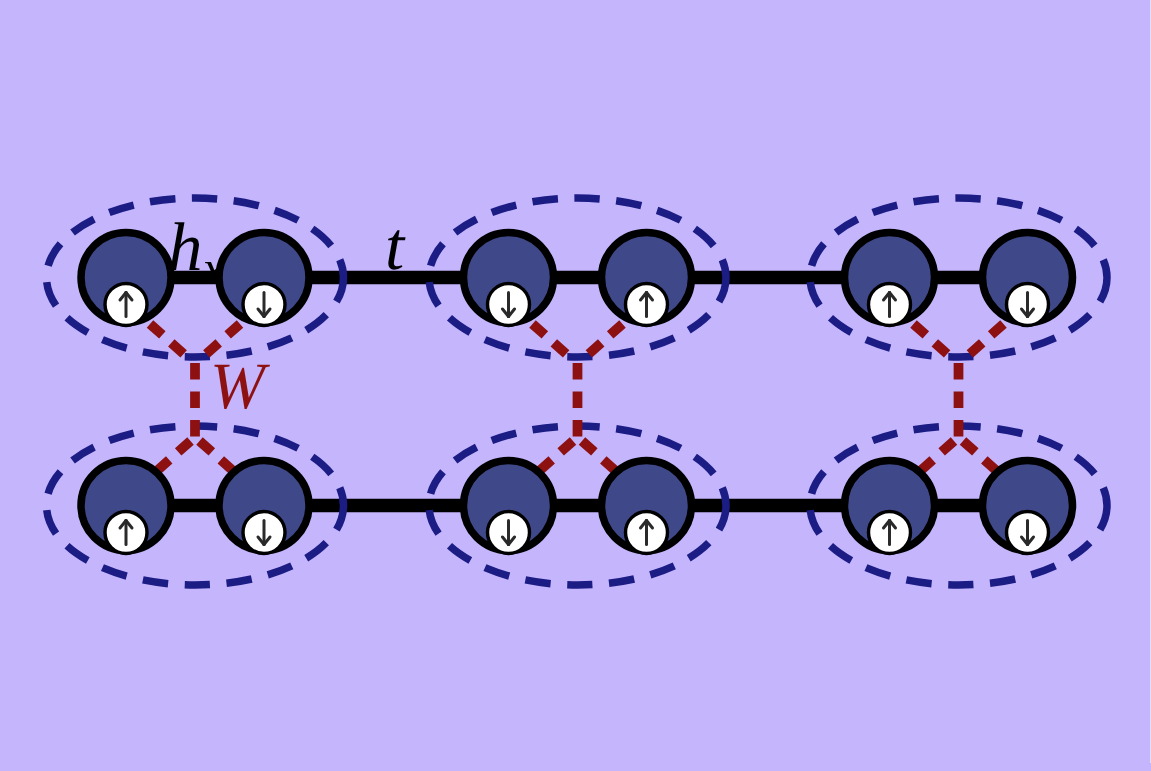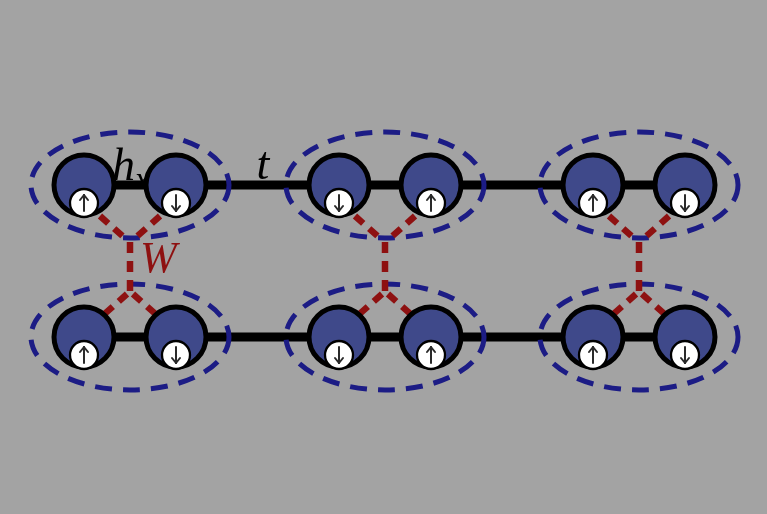--- a/index.html
+++ b/index.html
@@ -5,21 +5,21 @@
   html, body {
     margin: 0;
     padding: 0;
     background: #ffffff;
     font-family: "Liberation Sans", sans-serif;
   }
   .figure-canvas {
     position: relative;
     width: 767px;
     height: 514px;
-    background: #a3a3a3;
+    background: #c4b5fd;
     overflow: hidden;
   }
   .math {
     font-family: "Liberation Serif", serif;
     font-style: italic;
   }
 </style>
 </head>
 <body>
 

